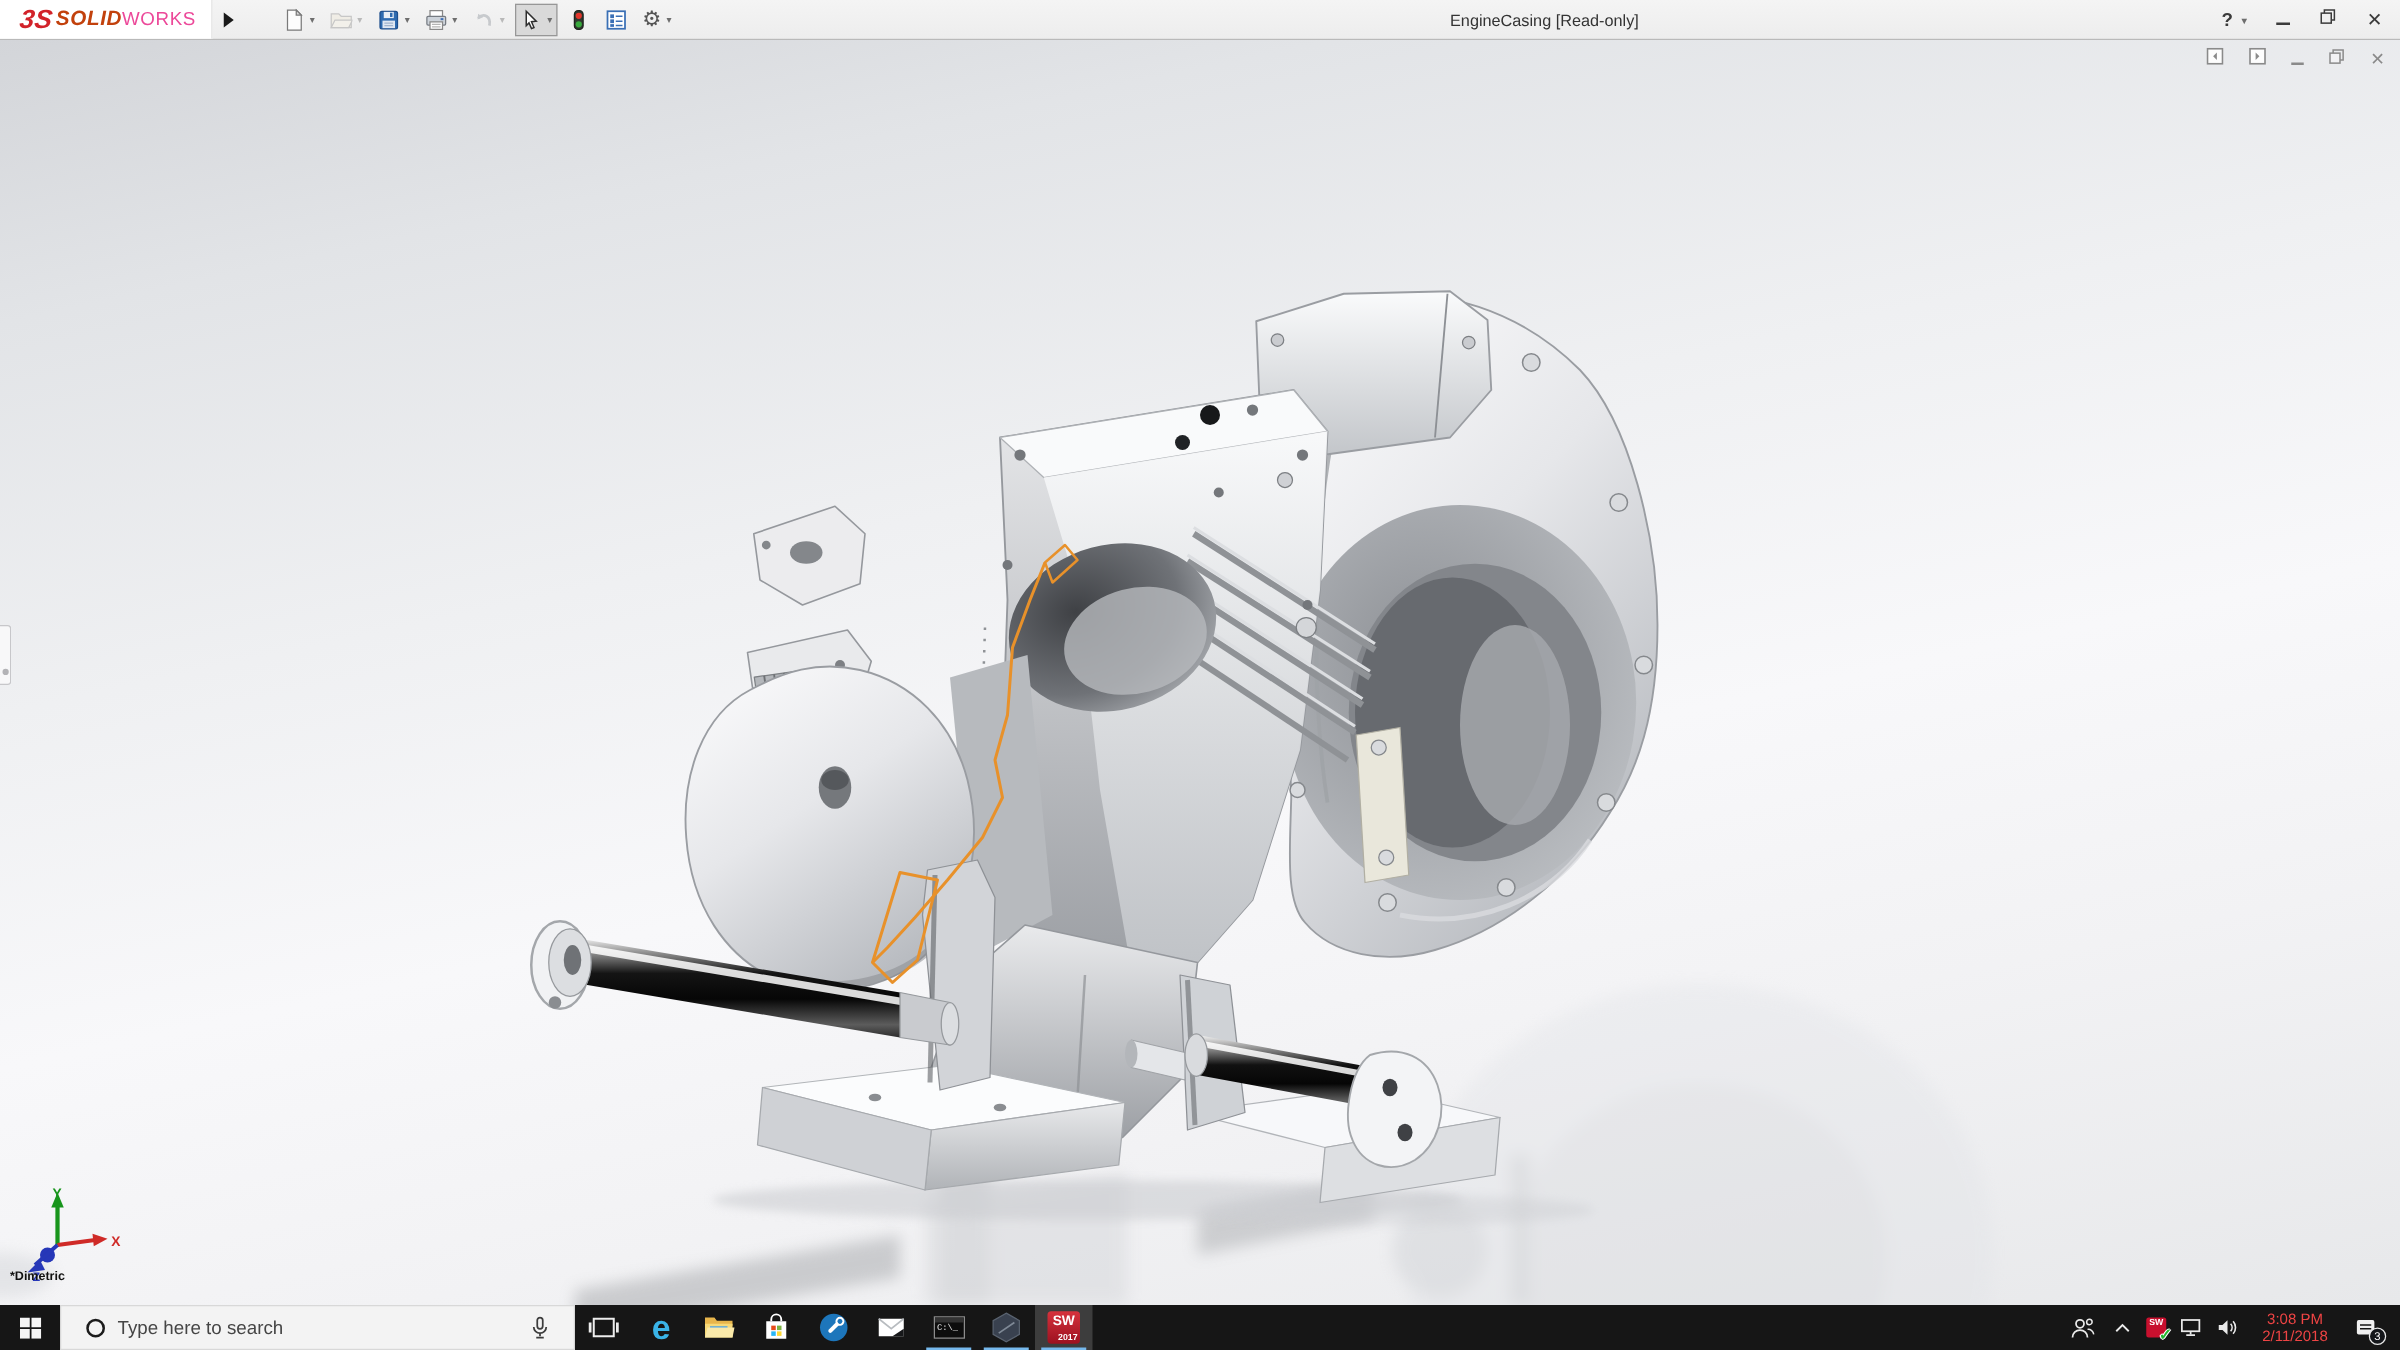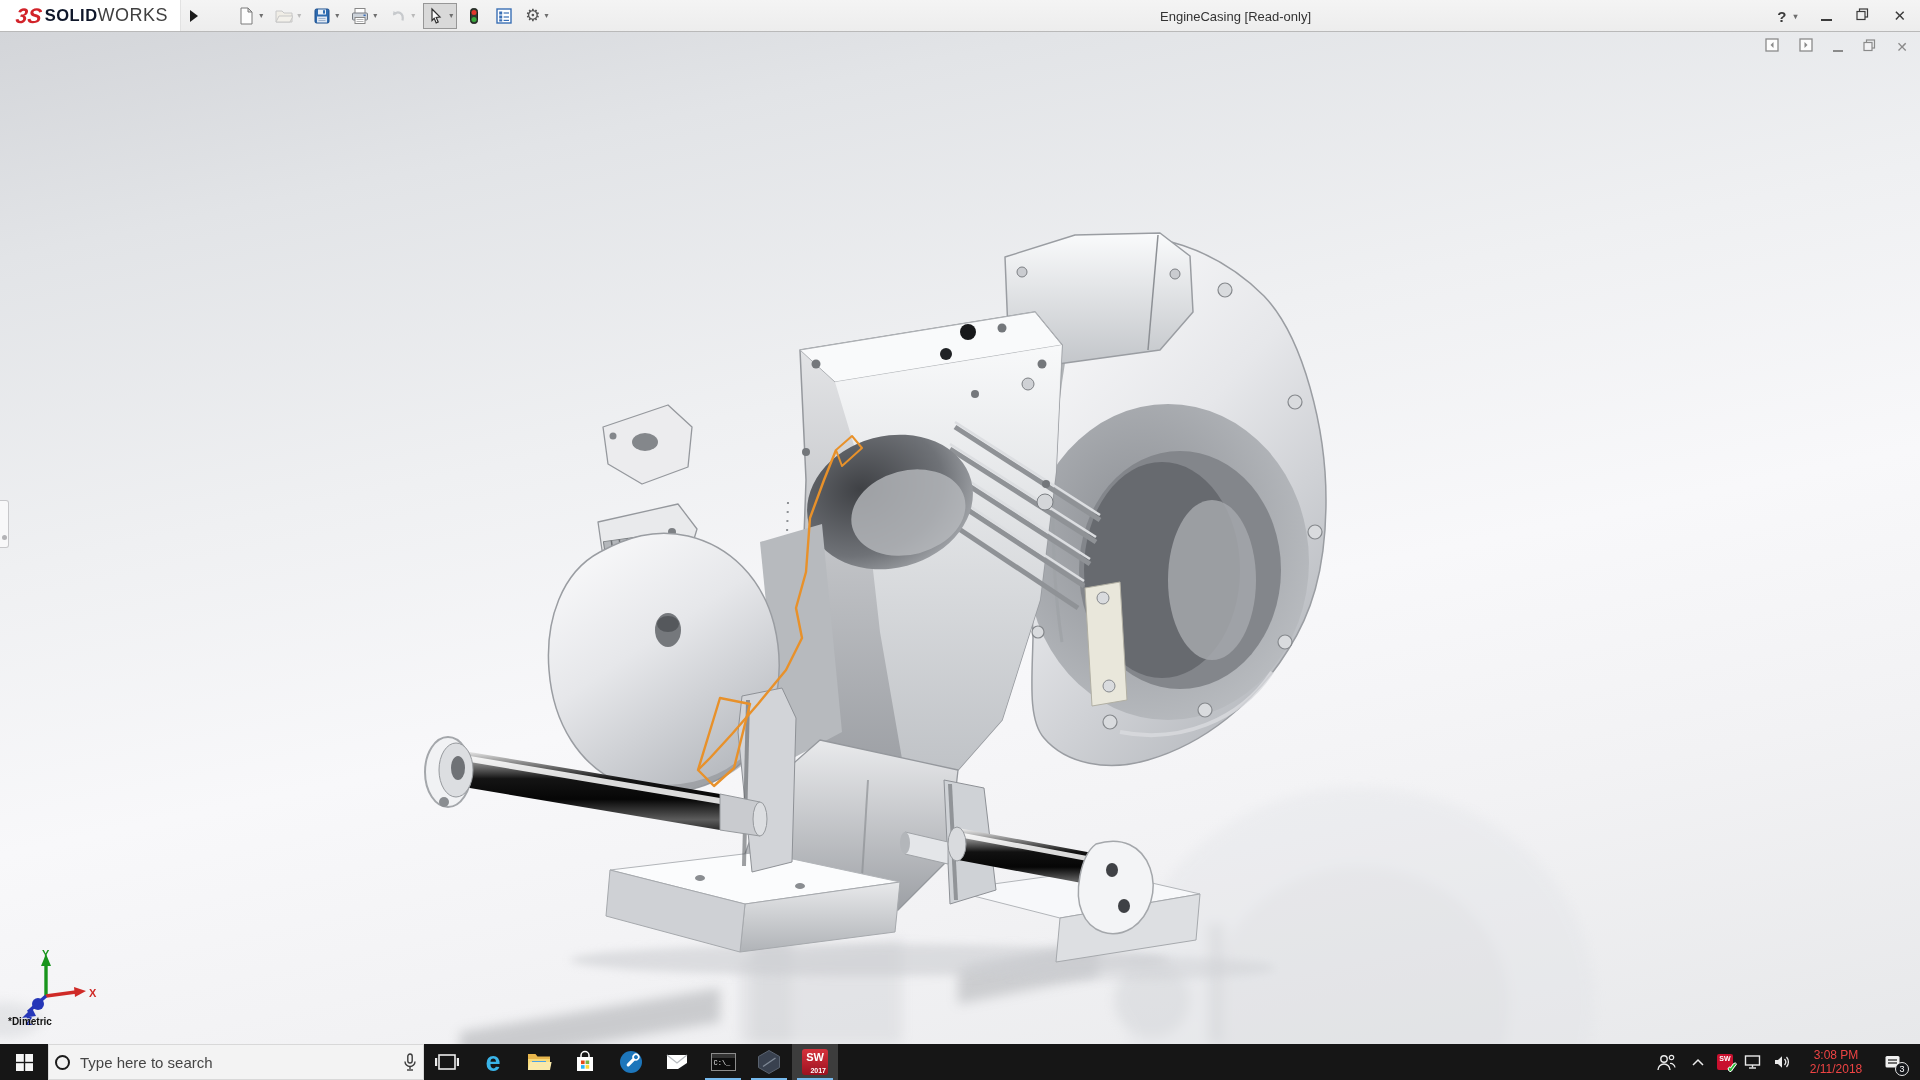--- a/index.html
+++ b/index.html
@@ -7,22 +7,22 @@
   .screen { position:relative; width:1920px; height:1080px; background:#fff; }
 
   
   .titlebar { position:absolute; top:0; left:0; right:0; height:32px;
     background:linear-gradient(#f4f4f4,#ededed); border-bottom:1px solid #b9b9b9;
     display:flex; align-items:center; }
   .logo { height:31px; background:#fff; display:flex; align-items:baseline;
     padding:0 12px 0 16px; border-right:1px solid #e2e2e2; }
   .logo-mark { color:#d2232a; font-weight:bold; font-style:italic; font-size:21px;
     transform:skewX(-8deg); margin-right:3px; line-height:31px;}
-  .brand-bold { color:#0f172a; font-weight:bold; font-size:16.5px; letter-spacing:.5px; align-self:center;}
-  .brand-light { color:#404040; font-weight:normal; font-size:18px; letter-spacing:.5px; align-self:center;}
+  .brand-bold { color:#c2410c; font-weight:bold; font-size:16.5px; letter-spacing:.5px; align-self:center;font-style:italic;}
+  .brand-light { color:#ec4899; font-weight:normal; font-size:15px; letter-spacing:.5px; align-self:center;}
   .expander { width:22px; height:26px; margin-left:2px; display:flex; align-items:center; justify-content:center; }
   .expander .tri { width:0; height:0; border-left:8px solid #1a1a1a; border-top:6px solid transparent; border-bottom:6px solid transparent; }
   .toolbar { display:flex; align-items:center; margin-left:28px; }
   .tbtn { height:26px; display:flex; align-items:center; padding:0 3px; margin-right:4px; border:1px solid transparent; }
   .tbtn.disabled { opacity:.42; }
   .tbtn.active { background:#d9d9d9; border:1px solid #979797; }
   .ddl { font-size:8px; color:#6e6e6e; margin-left:4px; }
   .gear-glyph { font-size:17px; color:#555; line-height:18px; }
   .window-title { position:absolute; left:1160px; top:9px; font-size:13px; color:#333; white-space:nowrap; }
   .win-controls { position:absolute; right:14px; top:0; height:32px; display:flex; align-items:center; gap:24px; color:#3b3b3b; }
@@ -40,21 +40,21 @@
     border:1px solid #c7c7ca; border-left:none; border-radius:0 3px 3px 0; }
   .side-tab .dot { position:absolute; left:1.5px; top:34px; width:5px; height:5px; border-radius:50%; background:#b3b3b6; }
   .view-label { position:absolute; left:8px; top:984px; font-size:10px; font-weight:bold; color:#111; }
   .triad { position:absolute; left:14px; top:916px; }
   .model-svg { position:absolute; inset:0; }
 
   
   .taskbar { position:absolute; bottom:0; left:0; right:0; height:36px; background:#161616;
     display:flex; align-items:stretch; }
   .start { width:48px; display:flex; align-items:center; justify-content:center; }
-  .searchbox { width:376px; background:#f3f3f3; border:1px solid #d8d8d8; display:flex; align-items:center; padding:0 6px; gap:10px; }
+  .searchbox { width:412px; background:#f3f3f3; border:1px solid #d8d8d8; display:flex; align-items:center; padding:0 20px; gap:10px; }
   .search-circle { width:15px; height:15px; border:2.5px solid #1b1b1b; border-radius:50%; flex:none; }
   .search-input { border:none; outline:none; background:transparent; font-size:15px; color:#454545; flex:1; font-family:"Liberation Sans",sans-serif;}
   .search-input::placeholder { color:#454545; opacity:1; }
   .apps { display:flex; }
   .app { width:46px; display:flex; align-items:center; justify-content:center; position:relative; }
   .app.running::after { content:""; position:absolute; bottom:0; left:5px; right:5px; height:2px; background:#76b9ed; }
   .app.active { background:#3d3d3d; }
   .edge-glyph { color:#3ab4e8; font-size:27px; font-weight:bold; line-height:26px; }
   .cmd-ico { width:25px; height:18px; background:#0d0d0d; border:1px solid #8c8c8c; position:relative; }
   .cmd-ico::before { content:""; position:absolute; top:0; left:0; right:0; height:4px; background:#333; }

